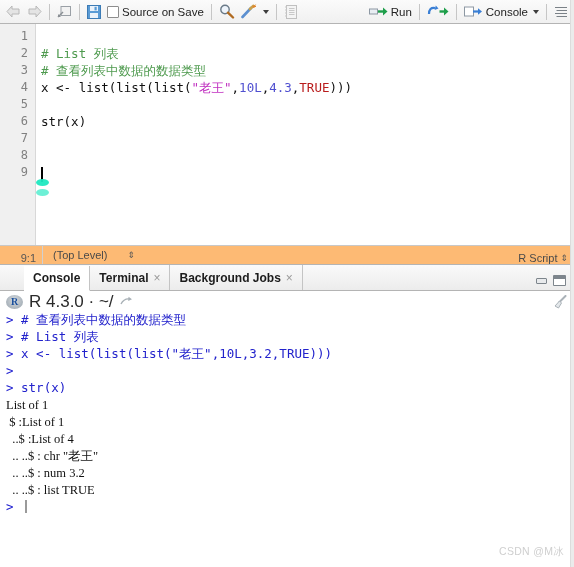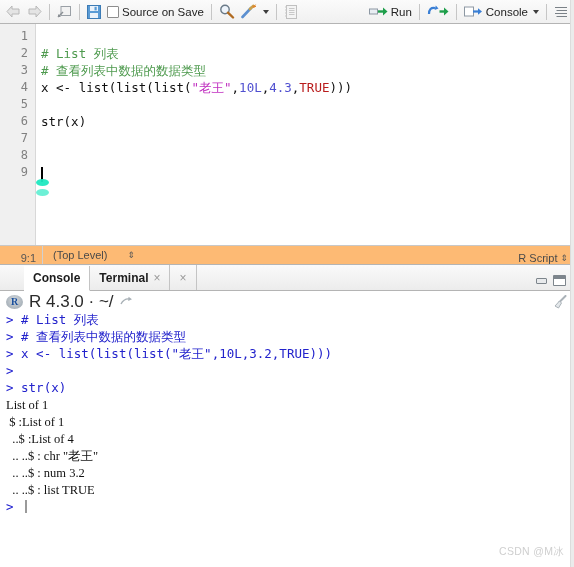--- a/index.html
+++ b/index.html
@@ -426,20 +426,21 @@
 
 <div class="console-tabs">
   <div class="tab active">
     <span>Console</span>
   </div>
   <div class="tab">
     <span>Terminal</span>
     <span class="tab-x">×</span>
   </div>
   <div class="tab">
+    <span>Background Jobs</span>
     <span class="tab-x">×</span>
   </div>
   <div class="tabs-fill"></div>
   <div class="win-btns">
     <span class="ic-min"></span>
     <span class="ic-max"></span>
   </div>
 </div>
 
 <div class="console-header">
@@ -450,22 +451,22 @@
     <path d="M8.5 0.8 L12 3.2 L8.2 5 Z" fill="#a8b0b6"></path>
   </svg>
   <span class="hdr-spacer"></span>
   <svg width="16" height="14" viewBox="0 0 16 14">
     <path d="M13.5 1 L7.5 7" stroke="#aab2b8" stroke-width="2" stroke-linecap="round"></path>
     <path d="M7.5 6 L3 11 L6.5 13 L9.5 8 Z" fill="#e3e7ea" stroke="#aab2b8" stroke-width="1"></path>
   </svg>
 </div>
 
 <div class="console-body" id="console-body">
+    <div class="con-line"><span class="p-prompt">&gt; </span><span class="p-input"># 查看列表中数据的数据类型</span></div>
     <div class="con-line"><span class="p-prompt">&gt; </span><span class="p-input"># List 列表</span></div>
-    <div class="con-line"><span class="p-prompt">&gt; </span><span class="p-input"># 查看列表中数据的数据类型</span></div>
     <div class="con-line"><span class="p-prompt">&gt; </span><span class="p-input">x &lt;- list(list(list("老王",10L,3.2,TRUE)))</span></div>
     <div class="con-line"><span class="p-prompt">&gt; </span><span class="p-input"></span></div>
     <div class="con-line"><span class="p-prompt">&gt; </span><span class="p-input">str(x)</span></div>
     <div class="con-line"><span class="p-out">List of 1</span></div>
     <div class="con-line"><span class="p-out"> $ :List of 1</span></div>
     <div class="con-line"><span class="p-out">  ..$ :List of 4</span></div>
     <div class="con-line"><span class="p-out">  .. ..$ : chr "老王"</span></div>
     <div class="con-line"><span class="p-out">  .. ..$ : num 3.2</span></div>
     <div class="con-line"><span class="p-out">  .. ..$ : list TRUE</span></div>
     <div class="con-line"><span class="p-prompt">&gt; </span><span class="con-caret"></span></div>

